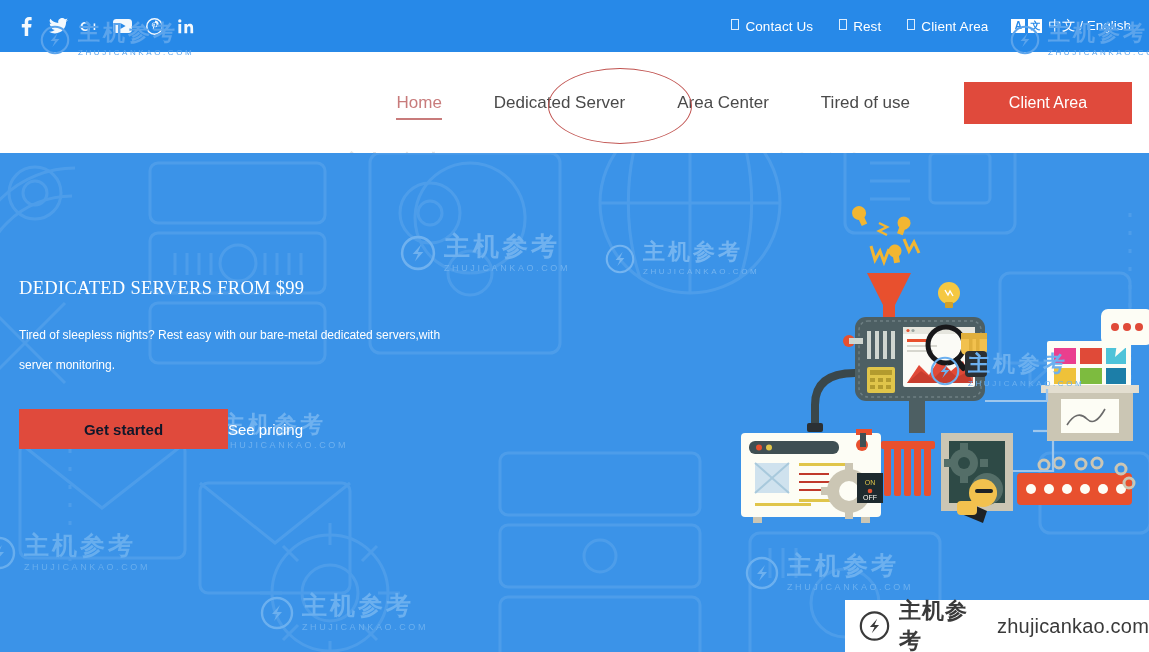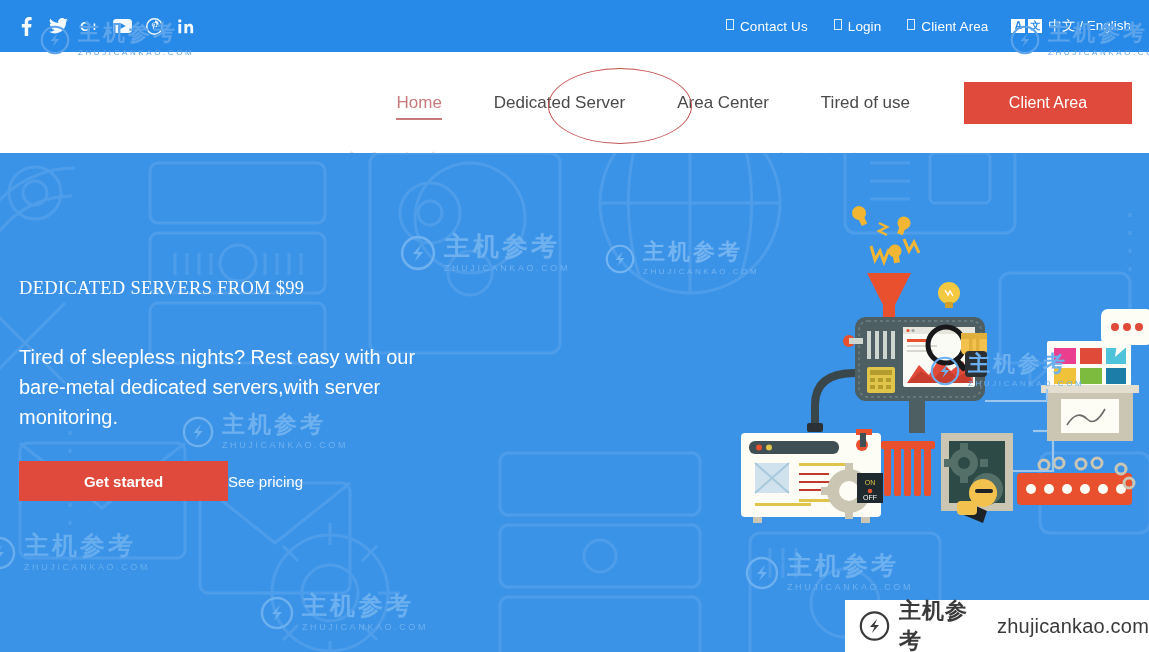--- a/index.html
+++ b/index.html
@@ -86,26 +86,26 @@
   .eyebrow {
     color:#ffffff; font-size:18.5px; letter-spacing:.3px;
     font-family:"Liberation Serif", serif; font-weight:normal;
   }
   .headline {
     color:#1f3c6e; font-size:39px; font-weight:normal;
     margin-top:20px; letter-spacing:-.3px;
     font-family:"Liberation Sans", sans-serif;
   }
   .subcopy {
-    color:#ffffff; font-size:20px; line-height:30px;
-    margin-top:43px; max-width:432px;
+    color:#ffffff; font-size:12px; line-height:30px;
+    margin-top:21px; max-width:432px;
   }
   .hero-actions { margin-top:29px; display:flex; align-items:center; }
   .get-started {
-    background:#e04a3c; color:#ffffff; border:none;
+    background:#e04a3c; color:#0f172a; border:none;
     width:209px; height:40px; font-size:15px; font-weight:bold;
     cursor:pointer; font-family:"Liberation Sans", sans-serif;
   }
   .see-pricing {
     color:#ffffff; font-size:15px; 
     text-decoration:none; cursor:pointer;
   }
   .hero-illu {
     position:absolute; right:0px; top:48px; width:420px; height:430px;
   }
@@ -169,21 +169,21 @@
       </a>
     </div>
 
     <div class="topnav">
       <a href="#">
         <span class="tofu"></span>
         <span>Contact Us</span>
       </a>
       <a href="#">
         <span class="tofu"></span>
-        <span>Login</span>
+        <span>Rest</span>
       </a>
       <a href="#">
         <span class="tofu"></span>
         <span>Client Area</span>
       </a>
       <div class="langsw">
         <span class="langbox">A</span>
         <span class="langbox">文</span>
         <span class="langtxt">中文 / English</span>
       </div>

